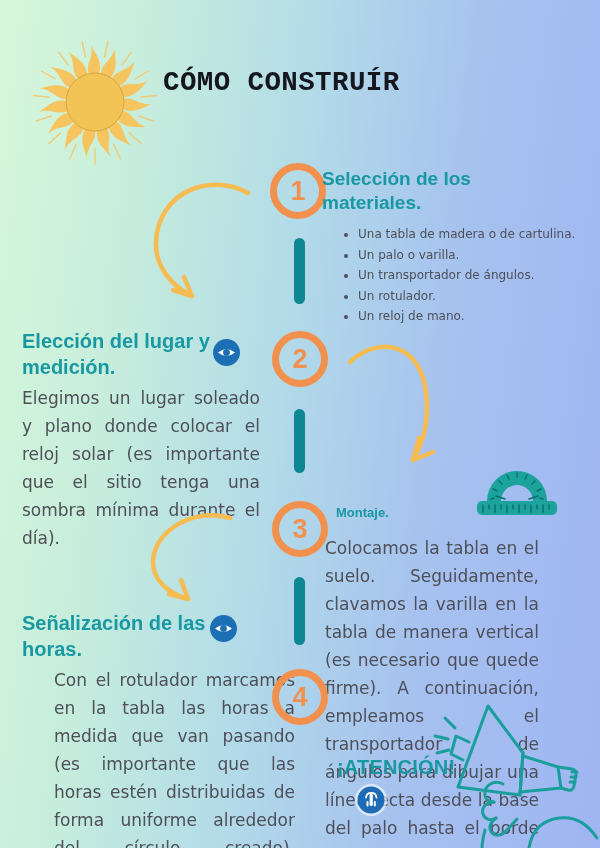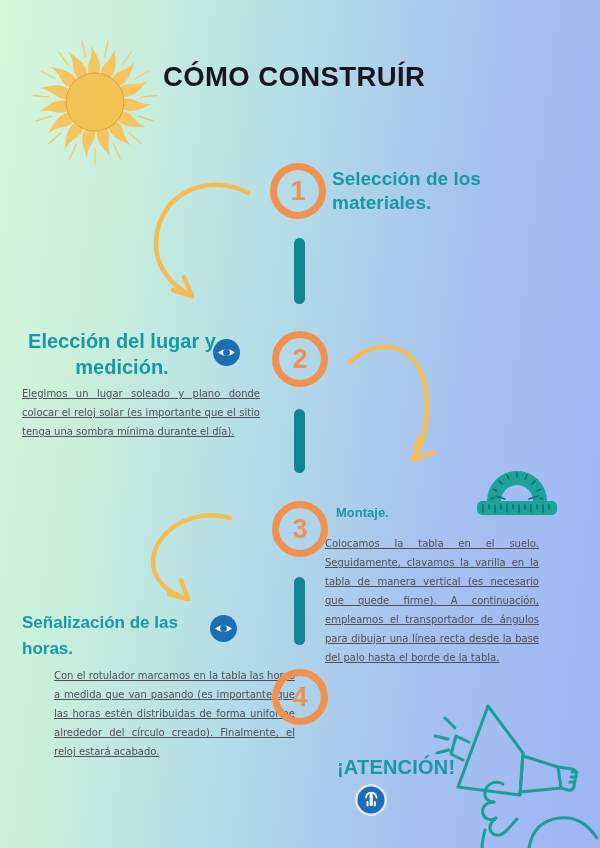--- a/index.html
+++ b/index.html
@@ -3,40 +3,40 @@
 <meta charset="utf-8">
 <style>
   html,body{margin:0;padding:0;}
   .page{
     position:relative;width:600px;height:848px;overflow:hidden;
     background:linear-gradient(97deg,#d7f7da 0%,#c6eddc 22%,#b3dce8 45%,#a6c2ef 70%,#9fb5f3 100%);
     font-family:"DejaVu Sans","Liberation Sans",sans-serif;
   }
   .abs{position:absolute;}
   .title{
-    left:163px;top:60px;width:300px;
-    font-family:Liberation Sans, sans-serif;
+    left:163px;top:66px;width:300px;
+    font-family:Liberation Mono, monospace;
     font-size:27.5px;font-weight:700;letter-spacing:.4px;
     line-height:34px;color:#16161f;
   }
   .step-circle{
     width:42px;height:42px;border:7px solid #f2914e;border-radius:50%;
     display:flex;align-items:center;justify-content:center;
     color:#f2914e;font-size:27px;font-weight:700;
     font-family:"Liberation Sans",sans-serif;background:transparent;
   }
   .connector{width:11px;border-radius:6px;background:#0e8792;}
   .teal-heading{
     color:#1898a2;font-weight:700;font-family:"Liberation Sans",sans-serif;
   }
-  .h-step1{left:332px;top:167px;width:215px;font-size:19px;line-height:24px;}
+  .h-step1{left:322px;top:167px;width:215px;font-size:19px;line-height:24px;}
   .h-step3{left:336px;top:505px;font-size:13px;}
-  .h-left1{left:22px;top:328px;width:200px;font-size:20px;line-height:26px;text-align:center;}
-  .h-left2{left:22px;top:610px;width:200px;font-size:17px;line-height:26px;}
-  .body-text{color:#4e4f58;font-size:10px;line-height:19px;text-align:justify;text-decoration:underline;}
+  .h-left1{left:22px;top:328px;width:200px;font-size:20px;line-height:26px;}
+  .h-left2{left:22px;top:610px;width:200px;font-size:20px;line-height:26px;}
+  .body-text{color:#4e4f58;font-size:17px;line-height:28px;text-align:justify;}
   .p-left1{left:22px;top:384px;width:238px;}
   .p-left2{left:22px;top:666px;width:241px;margin-left:32px;}
   .p-step3{left:325px;top:534px;width:214px;}
   ul.materials{
     left:344px;top:226px;width:240px;margin:0;padding-left:14px;
     color:#4e4f58;font-size:12px;line-height:17.5px;list-style:disc;
   }
   ul.materials li{margin-bottom:3px;}
   .attention{
     left:337px;top:756px;color:#1898a2;font-size:20px;font-weight:800;
@@ -93,20 +93,27 @@
   </svg>
 
   <div class="abs title">
     <div>CÓMO CONSTRUÍR</div>
   </div>
 
   <div class="abs step-circle" style="left:270px;top:163px;">
     <span>1</span>
   </div>
   <div class="abs teal-heading h-step1">Selección de los materiales.</div>
+  <ul class="abs materials">
+    <li>Una tabla de madera o de cartulina.</li>
+    <li>Un palo o varilla.</li>
+    <li>Un transportador de ángulos.</li>
+    <li>Un rotulador.</li>
+    <li>Un reloj de mano.</li>
+  </ul>
   <div class="abs connector" style="left:294px;top:238px;height:66px;"></div>
 
   <svg class="abs" style="left:140px;top:170px;" width="120" height="135" viewBox="0 0 120 135">
     <g fill="none" stroke="#f6bc51" stroke-width="4.5" stroke-linecap="round" stroke-linejoin="round">
       <path d="M108,23 C70,2 18,22 16,72 C15,95 30,115 52,126"></path>
       <path d="M52,126 L33,120 M52,126 L44,107"></path>
     </g>
   </svg>
 
   <div class="abs teal-heading h-left1">Elección del lugar y medición.</div>

